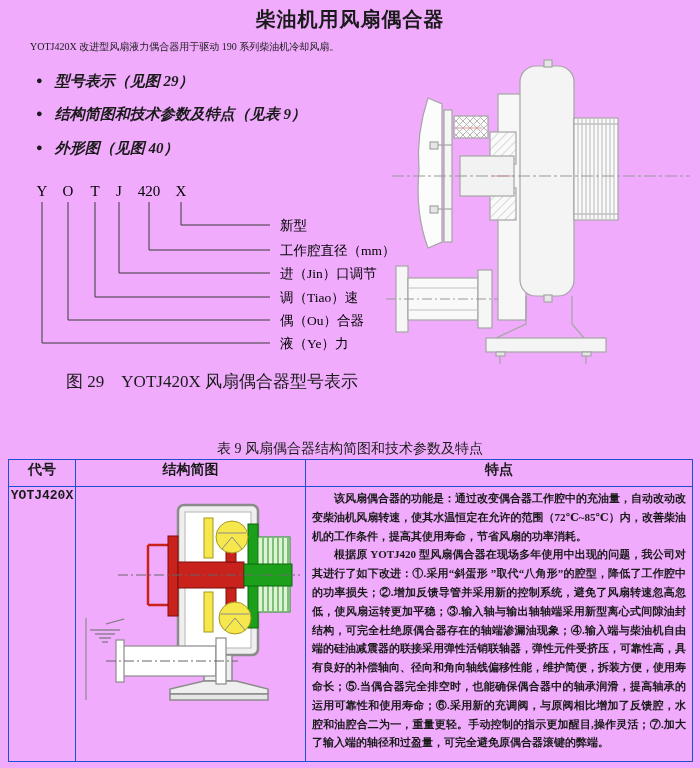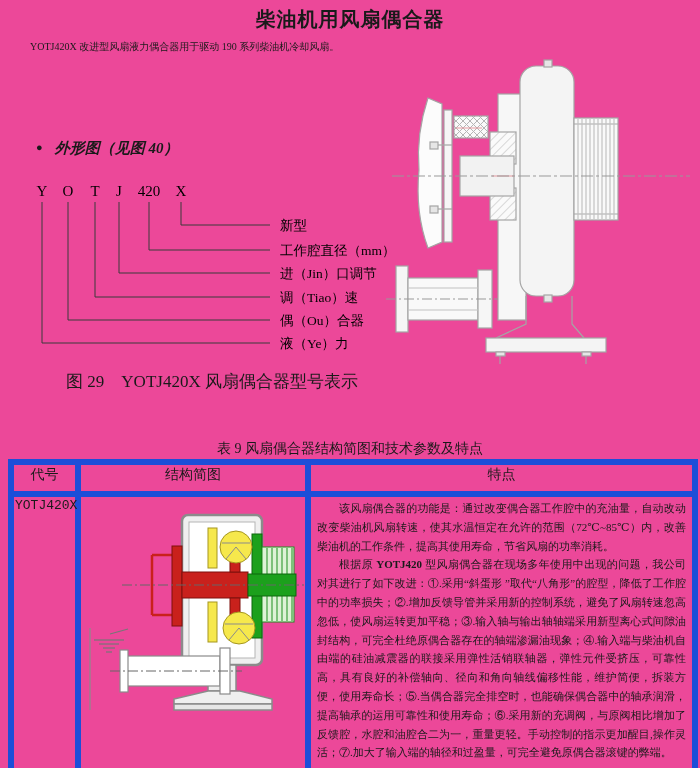--- a/index.html
+++ b/index.html
@@ -1,46 +1,48 @@
 <!DOCTYPE html>
 <html><head>
 <meta charset="utf-8">
 <style>
   html,body{margin:0;padding:0;background:#fff;}
-  .page{position:relative;width:700px;height:768px;background:#ec4899;overflow:hidden;
+  .page{position:relative;width:700px;height:768px;background:#f0abfc;overflow:hidden;
         font-family:"Liberation Serif","DejaVu Serif",serif;color:#1a1a1a;}
   .title{position:absolute;top:6px;left:0;width:700px;text-align:center;
          font-size:20px;font-weight:bold;letter-spacing:1px;}
   .intro{position:absolute;top:40px;left:30px;width:650px;font-size:10px;}
   .bullet{position:absolute;left:36px;font-size:15px;font-weight:bold;font-style:italic;}
   .bullet .dot{font-style:normal;font-size:11px;vertical-align:2px;margin-right:12px;}
   .b1{top:72px;} .b2{top:105px;} .b3{top:139px;}
   .fig-caption{position:absolute;font-size:17px;text-align:center;}
   .cap29{top:370px;left:52px;width:320px;}
   .cap30{top:370px;left:390px;width:300px;}
   .tbl-caption{position:absolute;top:440px;left:8px;width:684px;text-align:center;font-size:14px;}
   table.spec{position:absolute;top:459px;left:8px;width:684px;border-collapse:collapse;table-layout:fixed;}
-  table.spec td,table.spec th{border:6px solid #1d4ed8;font-weight:normal;vertical-align:top;}
+  table.spec td,table.spec th{border:1px solid #1d4ed8;font-weight:bold;vertical-align:top;}
   th.h{font-size:14px;text-align:center;vertical-align:middle;height:24px;padding:1px;}
   td.code-cell{text-align:center;vertical-align:middle;font-size:13px;
                font-family:"Liberation Mono","DejaVu Sans Mono",monospace;}
   td.diagram-cell{text-align:center;vertical-align:middle;padding:1px;}
   td.features-cell{padding:2px 6px 2px 6px;}
   .feat{font-size:11px;line-height:18.8px;text-align:justify;margin:0;text-indent:2em;}
   svg text{font-family:"Liberation Serif","DejaVu Serif",serif;}
   .mline{stroke:#3a3a3a;stroke-width:1;fill:none;}
 </style>
 </head>
 <body>
 
 <div class="page">
 
   <div class="title">柴油机用风扇偶合器</div>
   <div class="intro">YOTJ420X 改进型风扇液力偶合器用于驱动 190 系列柴油机冷却风扇。</div>
 
+  <div class="bullet b1"><span class="dot">●</span><span>型号表示（见图 29）</span></div>
+  <div class="bullet b2"><span class="dot">●</span><span>结构简图和技术参数及特点（见表 9）</span></div>
   <div class="bullet b3"><span class="dot">●</span><span>外形图（见图 40）</span></div>
 
   <svg style="position:absolute;left:18px;top:174px;" width="385" height="196" viewBox="0 0 385 196">
     <g>
       <text x="24" y="22" font-size="15" text-anchor="middle">Y</text>
       <text x="50" y="22" font-size="15" text-anchor="middle">O</text>
       <text x="77" y="22" font-size="15" text-anchor="middle">T</text>
       <text x="101" y="22" font-size="15" text-anchor="middle">J</text>
       <text x="131" y="22" font-size="15" text-anchor="middle">420</text>
       <text x="163" y="22" font-size="15" text-anchor="middle">X</text>

